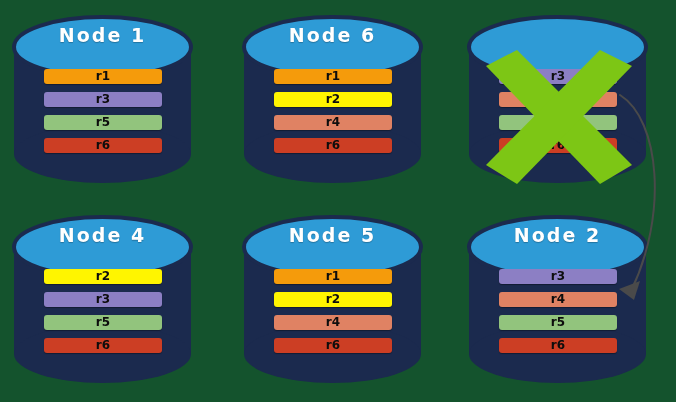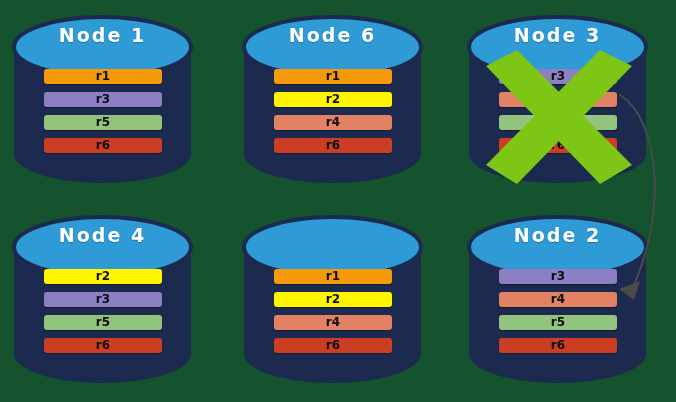--- a/index.html
+++ b/index.html
@@ -140,21 +140,20 @@
         </div>
     </div>
   </div>
 
   <div class="node" id="n2" style="left:465px; top:8px;">
     <svg class="cyl-svg" viewBox="0 0 185 185">
       <path d="M4 39 L4 146 A 90 30 0 0 0 181 146 L181 39 Z" fill="#1B2A4E"></path>
       <ellipse cx="92.5" cy="146" rx="88.5" ry="29" fill="#1B2A4E"></ellipse>
       <ellipse cx="92.5" cy="39" rx="88.5" ry="30" fill="#2E9BD6" stroke="#1B2A4E" stroke-width="4"></ellipse>
     </svg>
-    <div class="node-title">Node 3</div>
     <div class="bars">
       <div class="bar" style="background:#8C7FC4">
           <span class="bar-label">r3</span>
         </div>
       <div class="bar" style="background:#E08263">
           <span class="bar-label">r4</span>
         </div>
       <div class="bar" style="background:#92C47D">
           <span class="bar-label">r5</span>
         </div>
@@ -190,20 +189,21 @@
         </div>
     </div>
   </div>
 
   <div class="node" id="n4" style="left:240px; top:208px;">
     <svg class="cyl-svg" viewBox="0 0 185 185">
       <path d="M4 39 L4 146 A 90 30 0 0 0 181 146 L181 39 Z" fill="#1B2A4E"></path>
       <ellipse cx="92.5" cy="146" rx="88.5" ry="29" fill="#1B2A4E"></ellipse>
       <ellipse cx="92.5" cy="39" rx="88.5" ry="30" fill="#2E9BD6" stroke="#1B2A4E" stroke-width="4"></ellipse>
     </svg>
+    <div class="node-title">Node 5</div>
     <div class="bars">
       <div class="bar" style="background:#F59B0B">
           <span class="bar-label">r1</span>
         </div>
       <div class="bar" style="background:#FFF500">
           <span class="bar-label">r2</span>
         </div>
       <div class="bar" style="background:#E08263">
           <span class="bar-label">r4</span>
         </div>

